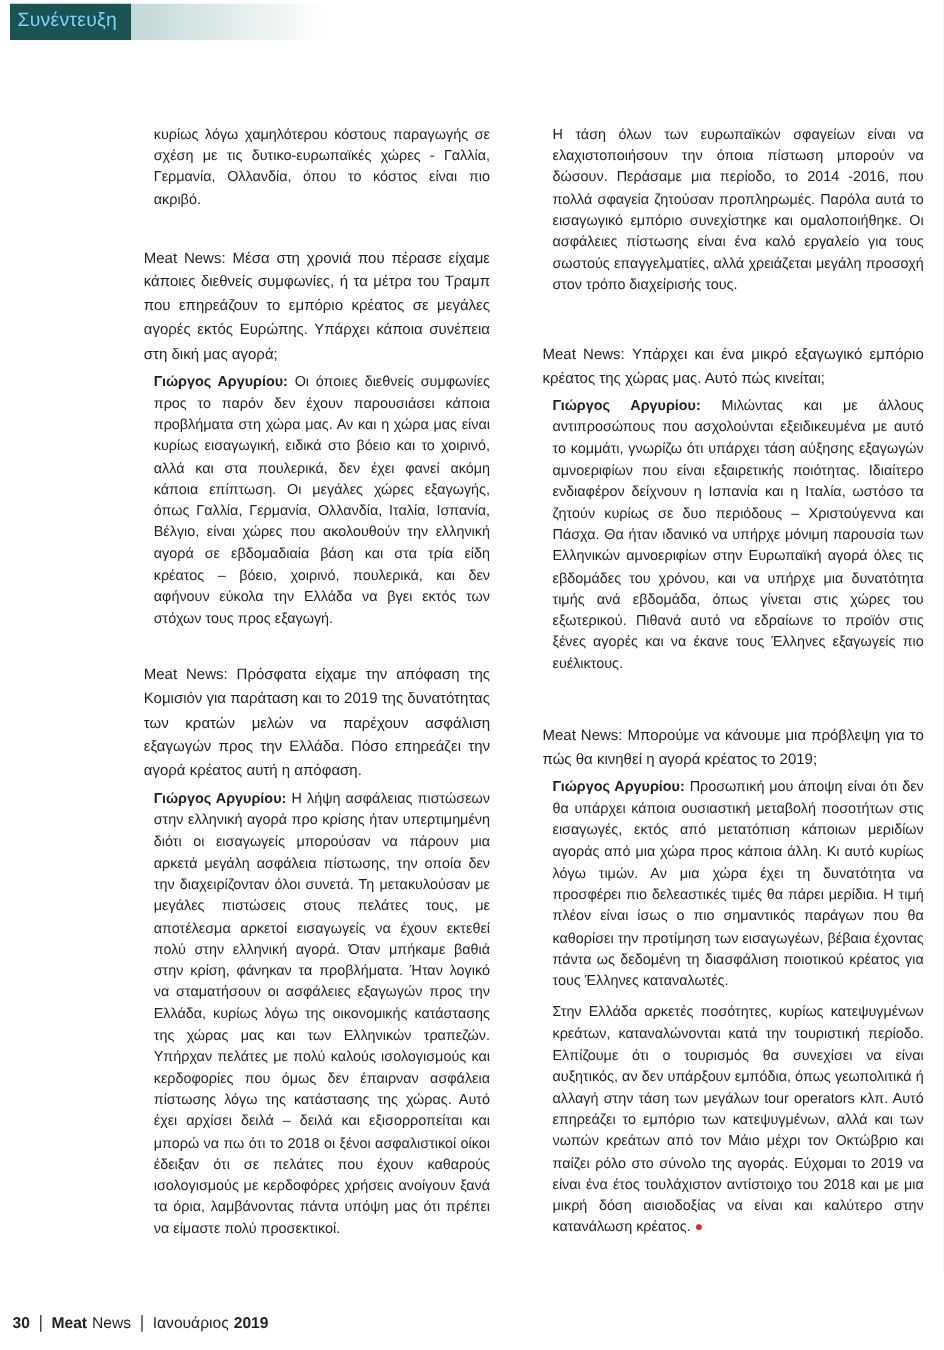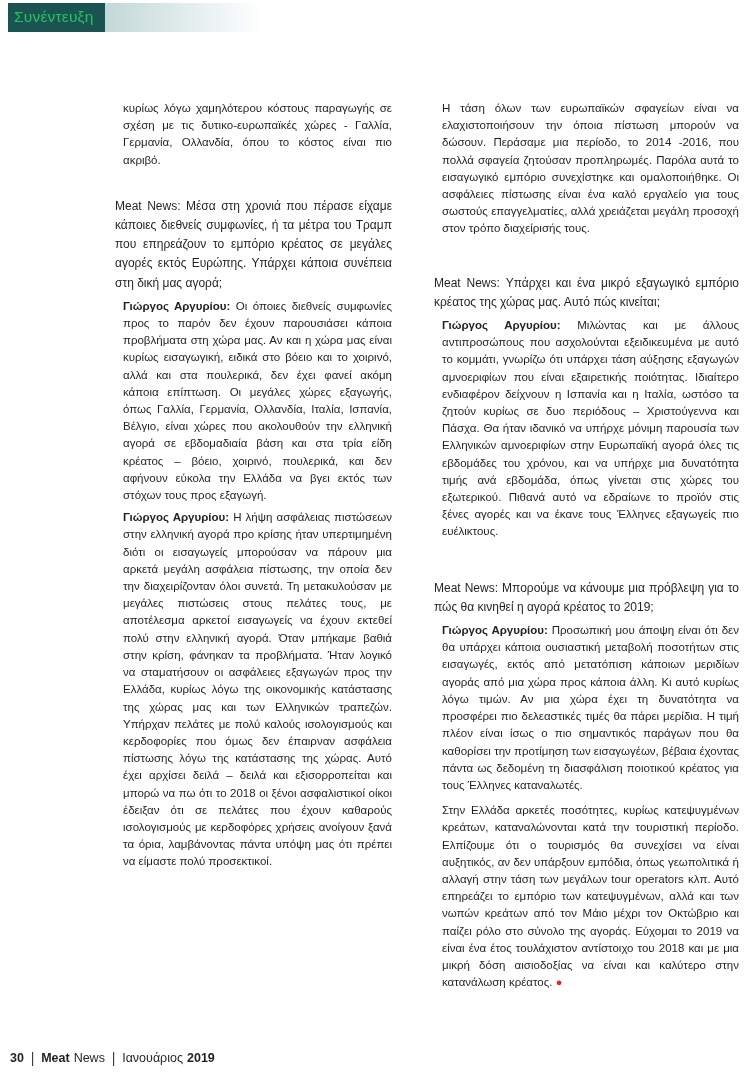--- a/index.html
+++ b/index.html
@@ -18,21 +18,21 @@
   .header-band {
     position: absolute;
     top: 3px;
     left: 8px;
     height: 29px;
     display: flex;
     align-items: stretch;
   }
   .header-tab {
     background: #1b5353;
-    color: #22c55e;
+    color: #7dd3fc;
     font-size: 15.5px;
     font-weight: normal;
     letter-spacing: 0.2px;
     display: flex;
     align-items: center;
     padding: 0 11px 2px 6px;
     white-space: nowrap;
   }
   .header-gradient {
     width: 158px;
@@ -116,20 +116,21 @@
 
     <div class="col">
       <p class="body-par">κυρίως λόγω χαμηλότερου κόστους παραγωγής σε σχέση με τις δυτικο-ευρωπαϊκές χώρες - Γαλλία, Γερμανία, Ολλανδία, όπου το κόστος είναι πιο ακριβό.</p>
 
       <p class="question mt-24">Meat News: Μέσα στη χρονιά που πέρασε είχαμε κάποιες διεθνείς συμφωνίες, ή τα μέτρα του Τραμπ που επηρεάζουν το εμπόριο κρέατος σε μεγάλες αγορές εκτός Ευρώπης. Υπάρχει κάποια συνέπεια στη δική μας αγορά;</p>
       <p class="answer mt-5">
         <span class="speaker">Γιώργος Αργυρίου:</span>
         <span>Οι όποιες διεθνείς συμφωνίες προς το παρόν δεν έχουν παρουσιάσει κάποια προβλήματα στη χώρα μας. Αν και η χώρα μας είναι κυρίως εισαγωγική, ειδικά στο βόειο και το χοιρινό, αλλά και στα πουλερικά, δεν έχει φανεί ακόμη κάποια επίπτωση. Οι μεγάλες χώρες εξαγωγής, όπως Γαλλία, Γερμανία, Ολλανδία, Ιταλία, Ισπανία, Βέλγιο, είναι χώρες που ακολουθούν την ελληνική αγορά σε εβδομαδιαία βάση και στα τρία είδη κρέατος – βόειο, χοιρινό, πουλερικά, και δεν αφήνουν εύκολα την Ελλάδα να βγει εκτός των στόχων τους προς εξαγωγή.</span>
       </p>
 
+      <p class="question mt-26">Meat News: Πρόσφατα είχαμε την απόφαση της Κομισιόν για παράταση και το 2019 της δυνατότητας των κρατών μελών να παρέχουν ασφάλιση εξαγωγών προς την Ελλάδα. Πόσο επηρεάζει την αγορά κρέατος αυτή η απόφαση.</p>
       <p class="answer mt-5">
         <span class="speaker">Γιώργος Αργυρίου:</span>
         <span>Η λήψη ασφάλειας πιστώσεων στην ελληνική αγορά προ κρίσης ήταν υπερτιμημένη διότι οι εισαγωγείς μπορούσαν να πάρουν μια αρκετά μεγάλη ασφάλεια πίστωσης, την οποία δεν την διαχειρίζονταν όλοι συνετά. Τη μετακυλούσαν με μεγάλες πιστώσεις στους πελάτες τους, με αποτέλεσμα αρκετοί εισαγωγείς να έχουν εκτεθεί πολύ στην ελληνική αγορά. Όταν μπήκαμε βαθιά στην κρίση, φάνηκαν τα προβλήματα. Ήταν λογικό να σταματήσουν οι ασφάλειες εξαγωγών προς την Ελλάδα, κυρίως λόγω της οικονομικής κατάστασης της χώρας μας και των Ελληνικών τραπεζών. Υπήρχαν πελάτες με πολύ καλούς ισολογισμούς και κερδοφορίες που όμως δεν έπαιρναν ασφάλεια πίστωσης λόγω της κατάστασης της χώρας. Αυτό έχει αρχίσει δειλά – δειλά και εξισορροπείται και μπορώ να πω ότι το 2018 οι ξένοι ασφαλιστικοί οίκοι έδειξαν ότι σε πελάτες που έχουν καθαρούς ισολογισμούς με κερδοφόρες χρήσεις ανοίγουν ξανά τα όρια, λαμβάνοντας πάντα υπόψη μας ότι πρέπει να είμαστε πολύ προσεκτικοί.</span>
       </p>
     </div>
 
     <div class="col">
       <p class="body-par">Η τάση όλων των ευρωπαϊκών σφαγείων είναι να ελαχιστοποιήσουν την όποια πίστωση μπορούν να δώσουν. Περάσαμε μια περίοδο, το 2014 -2016, που πολλά σφαγεία ζητούσαν προπληρωμές. Παρόλα αυτά το εισαγωγικό εμπόριο συνεχίστηκε και ομαλοποιήθηκε. Οι ασφάλειες πίστωσης είναι ένα καλό εργαλείο για τους σωστούς επαγγελματίες, αλλά χρειάζεται μεγάλη προσοχή στον τρόπο διαχείρισής τους.</p>
 
       <p class="question mt-36">Meat News: Υπάρχει και ένα μικρό εξαγωγικό εμπόριο κρέατος της χώρας μας. Αυτό πώς κινείται;</p>

